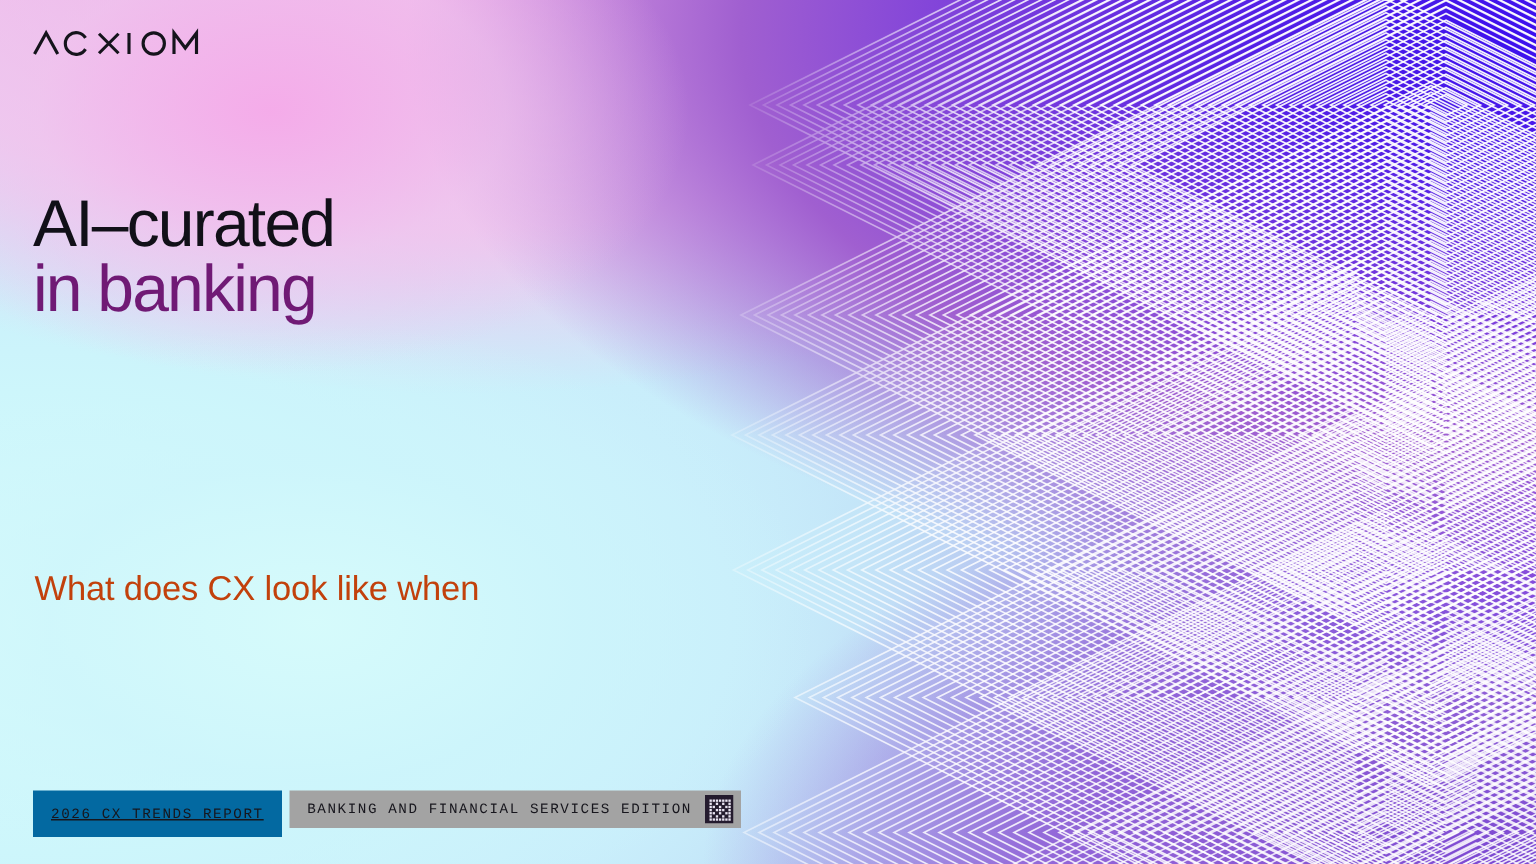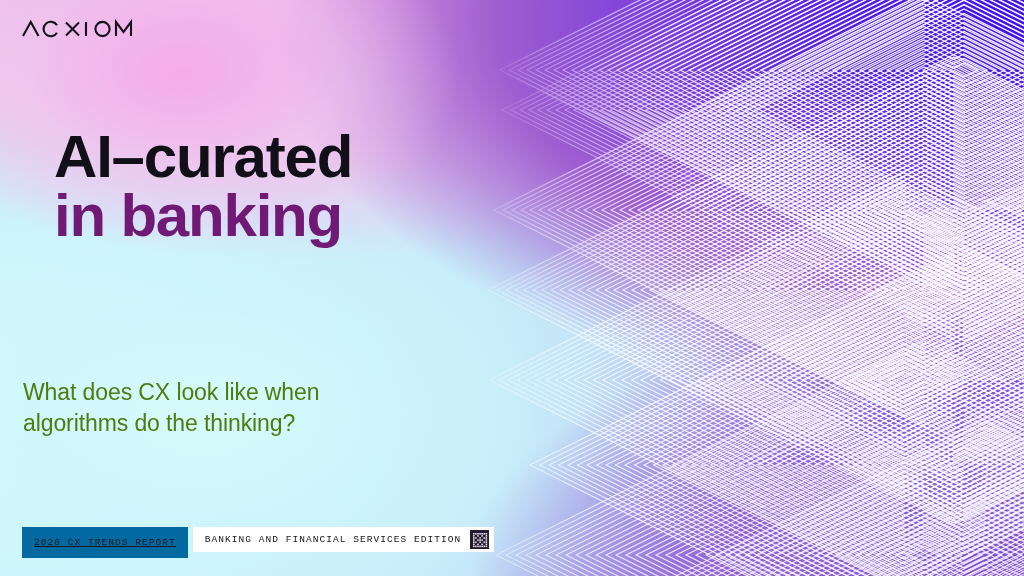--- a/index.html
+++ b/index.html
@@ -48,39 +48,38 @@
   .logo {
     position:absolute; left:22px; top:18px;
     display:flex; align-items:center; gap:0;
   }
   .logo svg { display:block; }
 
   
   .headline {
     position:absolute; left:22px; top:128px;
     font-family:"Liberation Sans", sans-serif;
-    font-weight:700;
-    font-size:60px;
+    font-weight:400;
+    font-size:44px;
     line-height:0.98;
     letter-spacing:-1.2px;
     color:#111018;
-    margin-left:32px;
   }
   .headline .ln { display:block; white-space:nowrap; }
   .headline .accent { color:#701a75; }
 
   
   .subtitle {
     position:absolute; left:23px; top:377px;
     font-family:"Liberation Sans", sans-serif;
     font-weight:400;
     font-size:23px;
     line-height:1.33;
     letter-spacing:-0.1px;
-    color:#4d7c0f;
+    color:#c2410c;
   }
   .subtitle .ln { display:block; white-space:nowrap; }
 
   
   .badge-bar {
     position:absolute; left:22px; bottom:18px;
     display:flex; align-items:stretch; gap:5px;
   }
   .badge {
     background:#0369a1;
@@ -88,21 +87,21 @@
     height:31px;
     padding:0 12px;
     font-family:"Liberation Mono", monospace;
     font-size:9.5px;
     letter-spacing:1.05px;
     color:#17161d;
     white-space:nowrap;
     text-decoration:underline;
   }
   .badge-right {
-    background:#ffffff;
+    background:#a3a3a3;
     display:flex; align-items:center; gap:9px;
     height:25px;
     padding:0 5px 0 12px;
   }
   .badge-right .txt {
     font-family:"Liberation Mono", monospace;
     font-size:9.5px;
     letter-spacing:1.05px;
     color:#17161d;
     white-space:nowrap;
@@ -498,21 +497,20 @@
   </svg>
 </div>
 
 <h1 class="headline">
   <span class="ln">AI–curated</span>
   <span class="ln accent">in banking</span>
 </h1>
 
 <p class="subtitle">
   <span class="ln">What does CX look like when</span>
-  <span class="ln">algorithms do the thinking?</span>
 </p>
 
 <div class="badge-bar">
   <div class="badge">2026 CX TRENDS REPORT</div>
   <div class="badge-right">
     <span class="txt">BANKING AND FINANCIAL SERVICES EDITION</span>
     <svg class="qr" width="19" height="19" viewBox="0 0 19 19">
       <rect x="0" y="0" width="19" height="19" fill="#241b2e"></rect>
       <g fill="#e9e4f2" id="qr-dots">
           <rect x="3.00" y="3.00" width="1.55" height="1.55"></rect>

